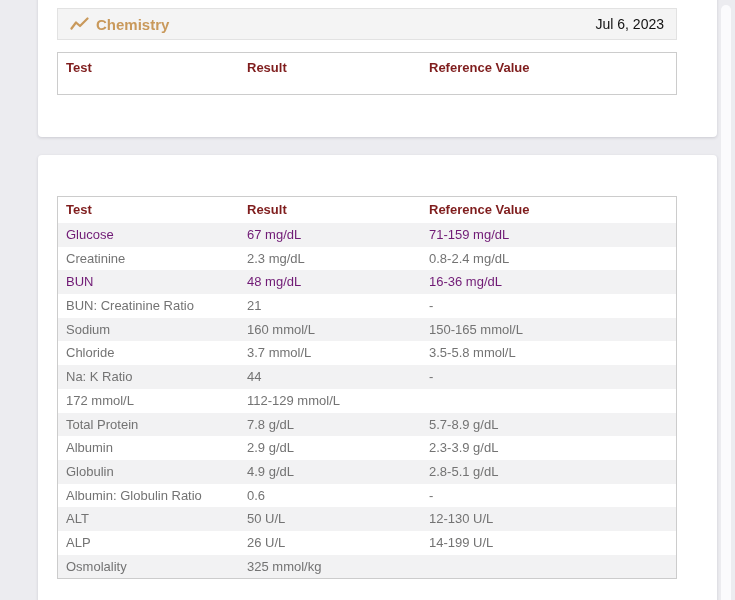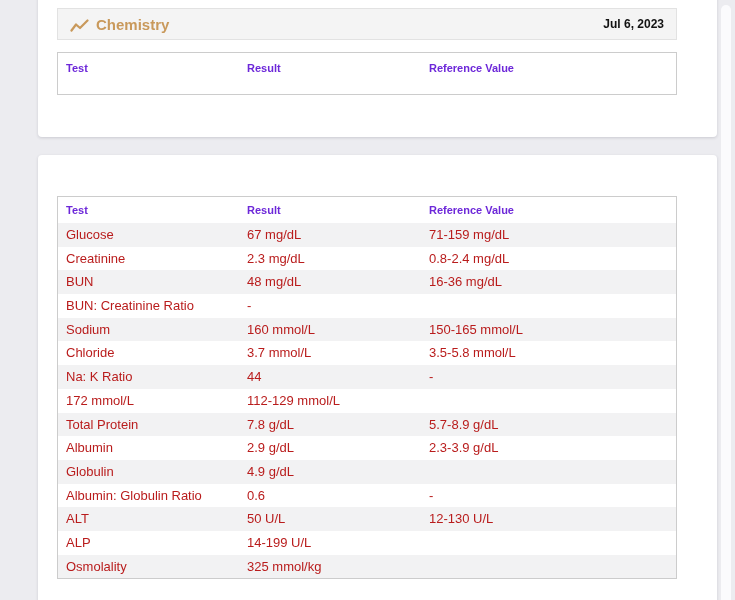--- a/index.html
+++ b/index.html
@@ -27,30 +27,30 @@
     height: 32px;
     background: #f4f4f4;
     border: 1px solid #e2e2e2;
     box-sizing: border-box;
     display: flex;
     align-items: center;
     justify-content: space-between;
     padding: 0 12px;
     cursor: pointer;
   }
-  .panel-title-group { display: flex; align-items: flex-end; gap: 7px; }
+  .panel-title-group { display: flex; align-items: flex-start; gap: 7px; }
   .panel-title {
     color: #c9995b;
     font-weight: bold;
     font-size: 15px;
   }
   .panel-date {
     color: #121212;
-    font-weight: bold;
-    font-size: 12px;
+    font-weight: normal;
+    font-size: 14px;
   }
 
   .table-shell {
     margin: 12px 40px 0 19px;
     border: 1px solid #cccccc;
     box-sizing: border-box;
     background: #ffffff;
   }
   .table-shell.header-only { height: 43px; }
   .table-shell.header-only .thead { height: 30px; line-height: 30px; }
@@ -67,38 +67,38 @@
     grid-template-columns: 181px 182px 1fr;
     padding-left: 8px;
     box-sizing: border-box;
   }
   .thead {
     height: 26px;
     line-height: 26px;
   }
   .thead span {
     font-weight: bold;
-    font-size: 11px;
-    color: #6d28d9;
+    font-size: 13px;
+    color: #7f1d1d;
     white-space: nowrap;
     overflow: hidden;
   }
   .row {
     height: 23.7px;
     line-height: 23.7px;
   }
   .tbody .row:nth-child(odd) { background: #f2f2f3; }
   .cell {
     font-size: 13px;
-    color: #b91c1c;
+    color: #737373;
     white-space: nowrap;
     overflow: hidden;
     padding-right: 6px;
   }
-  .row.abnormal .cell { color: #b91c1c; }
+  .row.abnormal .cell { color: #701a75; }
 
   .scrollbar-thumb {
     position: absolute;
     left: 721px;
     top: 5px;
     width: 10px;
     height: 600px;
     background: #fbfbfd;
     border-radius: 5px;
   }
@@ -146,20 +146,21 @@
     <span class="cell">2.3 mg/dL</span>
     <span class="cell">0.8-2.4 mg/dL</span>
   </div>
           <div class="row cols abnormal">
     <span class="cell">BUN</span>
     <span class="cell">48 mg/dL</span>
     <span class="cell">16-36 mg/dL</span>
   </div>
           <div class="row cols">
     <span class="cell">BUN: Creatinine Ratio</span>
+    <span class="cell">21</span>
     <span class="cell">-</span>
   </div>
           <div class="row cols">
     <span class="cell">Sodium</span>
     <span class="cell">160 mmol/L</span>
     <span class="cell">150-165 mmol/L</span>
   </div>
           <div class="row cols">
     <span class="cell">Chloride</span>
     <span class="cell">3.7 mmol/L</span>
@@ -180,33 +181,35 @@
     <span class="cell">5.7-8.9 g/dL</span>
   </div>
           <div class="row cols">
     <span class="cell">Albumin</span>
     <span class="cell">2.9 g/dL</span>
     <span class="cell">2.3-3.9 g/dL</span>
   </div>
           <div class="row cols">
     <span class="cell">Globulin</span>
     <span class="cell">4.9 g/dL</span>
+    <span class="cell">2.8-5.1 g/dL</span>
   </div>
           <div class="row cols">
     <span class="cell">Albumin: Globulin Ratio</span>
     <span class="cell">0.6</span>
     <span class="cell">-</span>
   </div>
           <div class="row cols">
     <span class="cell">ALT</span>
     <span class="cell">50 U/L</span>
     <span class="cell">12-130 U/L</span>
   </div>
           <div class="row cols">
     <span class="cell">ALP</span>
+    <span class="cell">26 U/L</span>
     <span class="cell">14-199 U/L</span>
   </div>
           <div class="row cols">
     <span class="cell">Osmolality</span>
     <span class="cell">325 mmol/kg</span>
   </div>
         </div>
     </div>
   </section>
 

